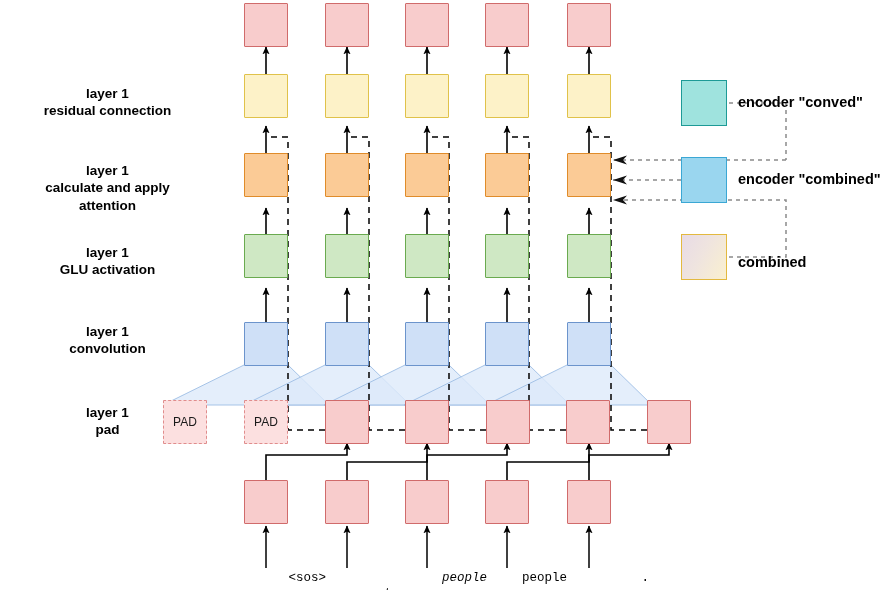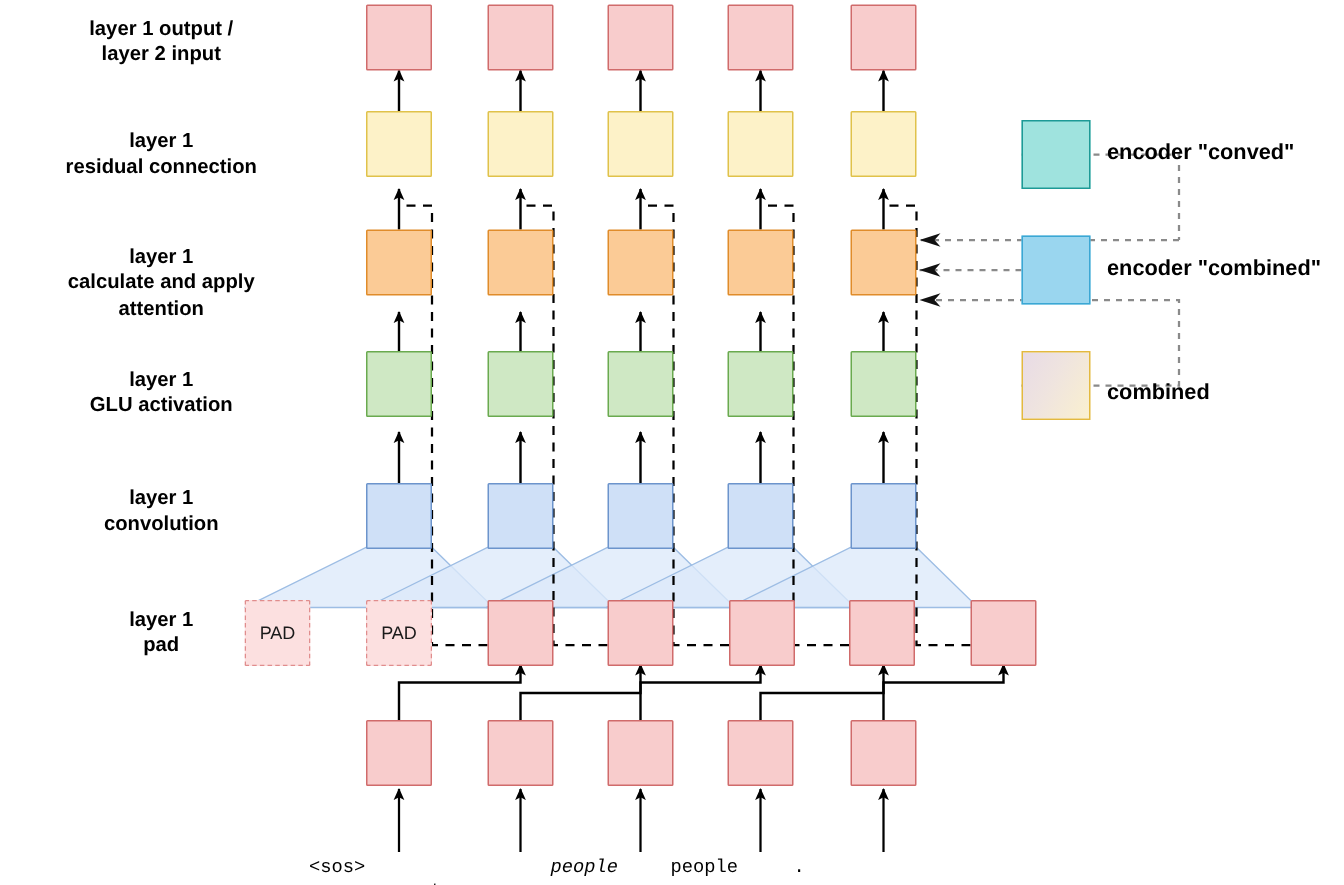--- a/index.html
+++ b/index.html
@@ -53,21 +53,21 @@
     justify-content: center;
     font-size: 12px;
     font-weight: normal;
     color: #1a1a1a;
   }
   .token {
     position: absolute;
     font-family: "Liberation Mono", monospace;
     font-size: 12.5px;
     color: #000;
-    text-align: left;
+    text-align: right;
     width: 120px;
   }
   .legend-box {
     position: absolute;
     width: 46px;
     height: 46px;
     box-sizing: border-box;
     border: 1.6px solid #000;
   }
   .lg-conved   { background: #9fe3de; border-color: #1d9a96; }
@@ -89,22 +89,20 @@
     width: 896px;
     height: 590px;
     pointer-events: none;
   }
 </style>
 </head>
 <body>
 
 <div id="canvas">
 
-  <div class="row-label" style="top:10px;">layer 1 output /
-layer 2 input</div>
   <div class="row-label" style="top:85px;">layer 1
 residual connection</div>
   <div class="row-label" style="top:162px;">layer 1
 calculate and apply
 attention</div>
   <div class="row-label" style="top:244px;">layer 1
 GLU activation</div>
   <div class="row-label" style="top:323px;">layer 1
 convolution</div>
   <div class="row-label" style="top:404px;">layer 1

